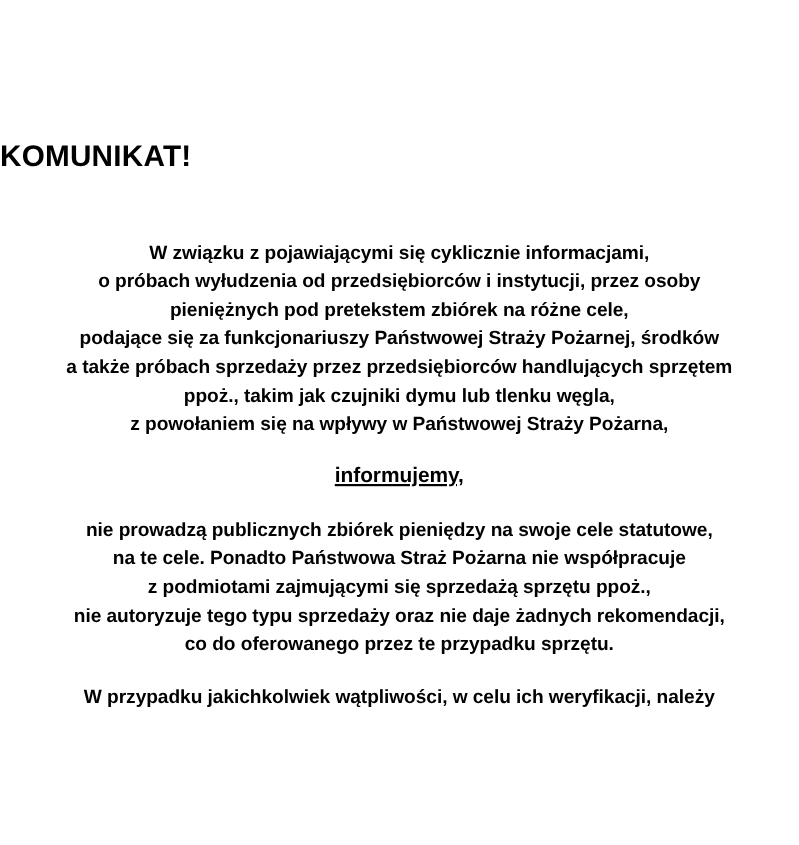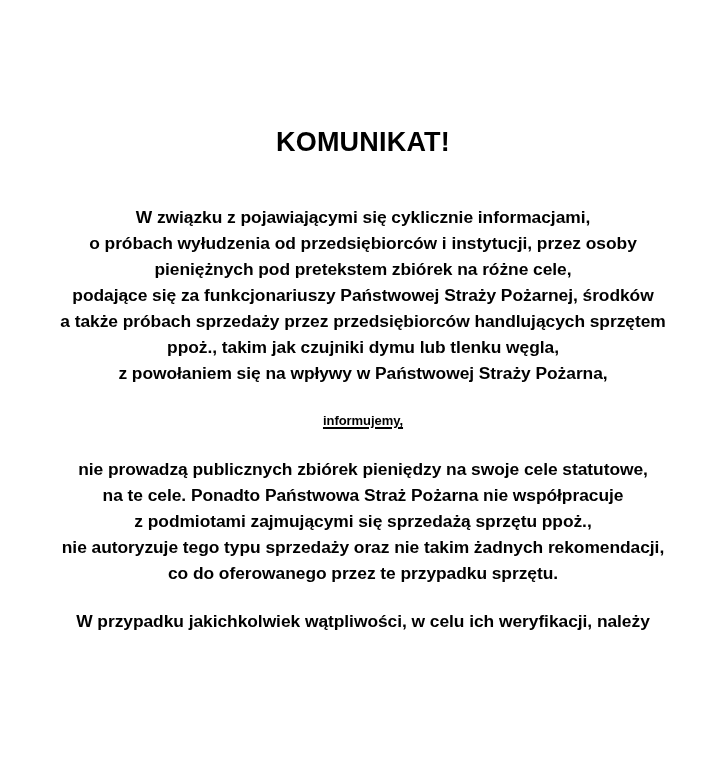--- a/index.html
+++ b/index.html
@@ -21,37 +21,36 @@
     height: 768px;
     background: #ffffff;
     box-sizing: border-box;
   }
 
   .doc-title {
     position: absolute;
     top: 108px;
     left: 0;
     width: 726px;
-    text-align: center;
     font-size: 27px;
     font-weight: bold;
     letter-spacing: 0.2px;
     line-height: 32px;
   }
 
   .body-block {
     position: absolute;
     top: 200px;
     left: 0;
     width: 726px;
     text-align: center;
   }
 
   .para {
-    margin: 4px;
+    margin: 16px;
     padding: 0;
   }
 
   .para + .para {
     margin-top: 22px;
   }
 
   .line {
     display: block;
     font-size: 17.4px;
@@ -61,21 +60,21 @@
     letter-spacing: -0.05px;
   }
 
   .line.underline {
     text-decoration: underline;
     text-underline-offset: 2px;
     text-decoration-thickness: 2px;
   }
 
   .para.emphasis .line {
-    font-size: 13px;
+    font-size: 19px;
   }
 </style>
 </head>
 <body>
 
 <div class="page">
 
   <h1 class="doc-title">KOMUNIKAT!</h1>
 
   <div class="body-block">
@@ -91,21 +90,21 @@
     </div>
 
     <div class="para emphasis">
       <span class="line underline">informujemy,</span>
     </div>
 
     <div class="para">
       <span class="line">nie prowadzą publicznych zbiórek pieniędzy na swoje cele statutowe,</span>
       <span class="line">na te cele. Ponadto Państwowa Straż Pożarna nie współpracuje</span>
       <span class="line">z podmiotami zajmującymi się sprzedażą sprzętu ppoż.,</span>
-      <span class="line">nie autoryzuje tego typu sprzedaży oraz nie takim żadnych rekomendacji,</span>
+      <span class="line">nie autoryzuje tego typu sprzedaży oraz nie daje żadnych rekomendacji,</span>
       <span class="line">co do oferowanego przez te przypadku sprzętu.</span>
     </div>
 
 
     <div class="para">
       <span class="line">W przypadku jakichkolwiek wątpliwości, w celu ich weryfikacji, należy</span>
 
     </div>
 
   </div>

